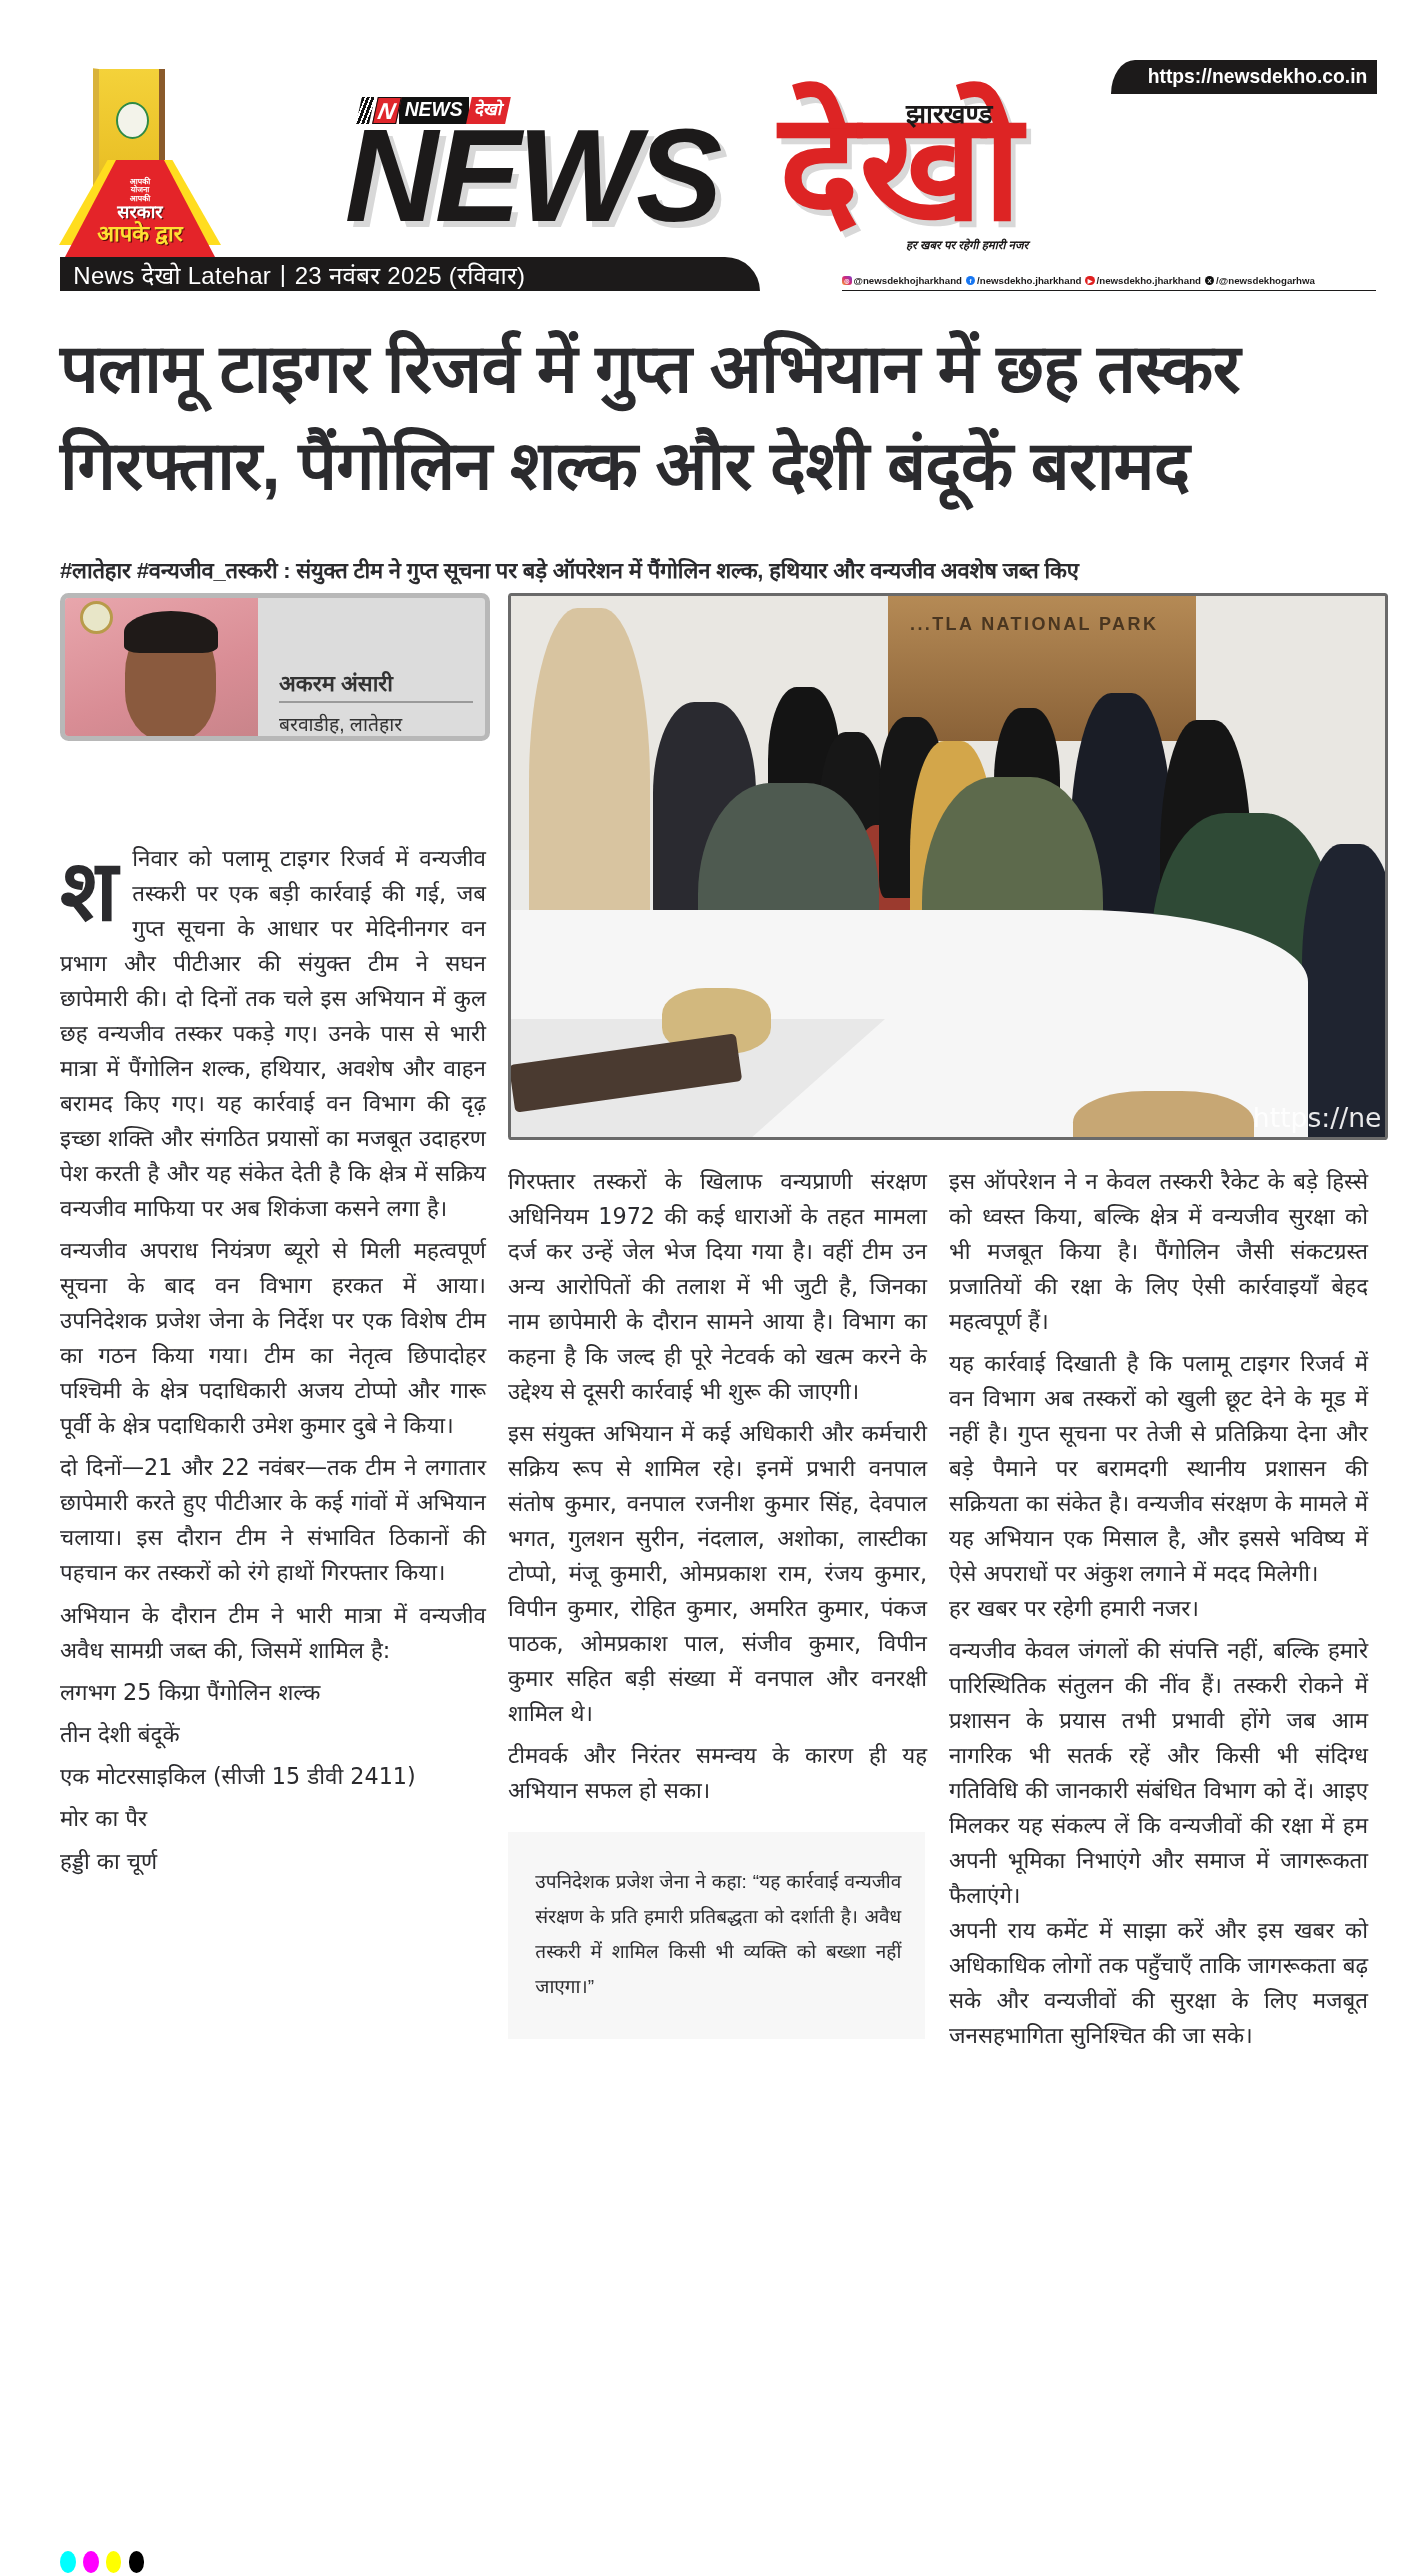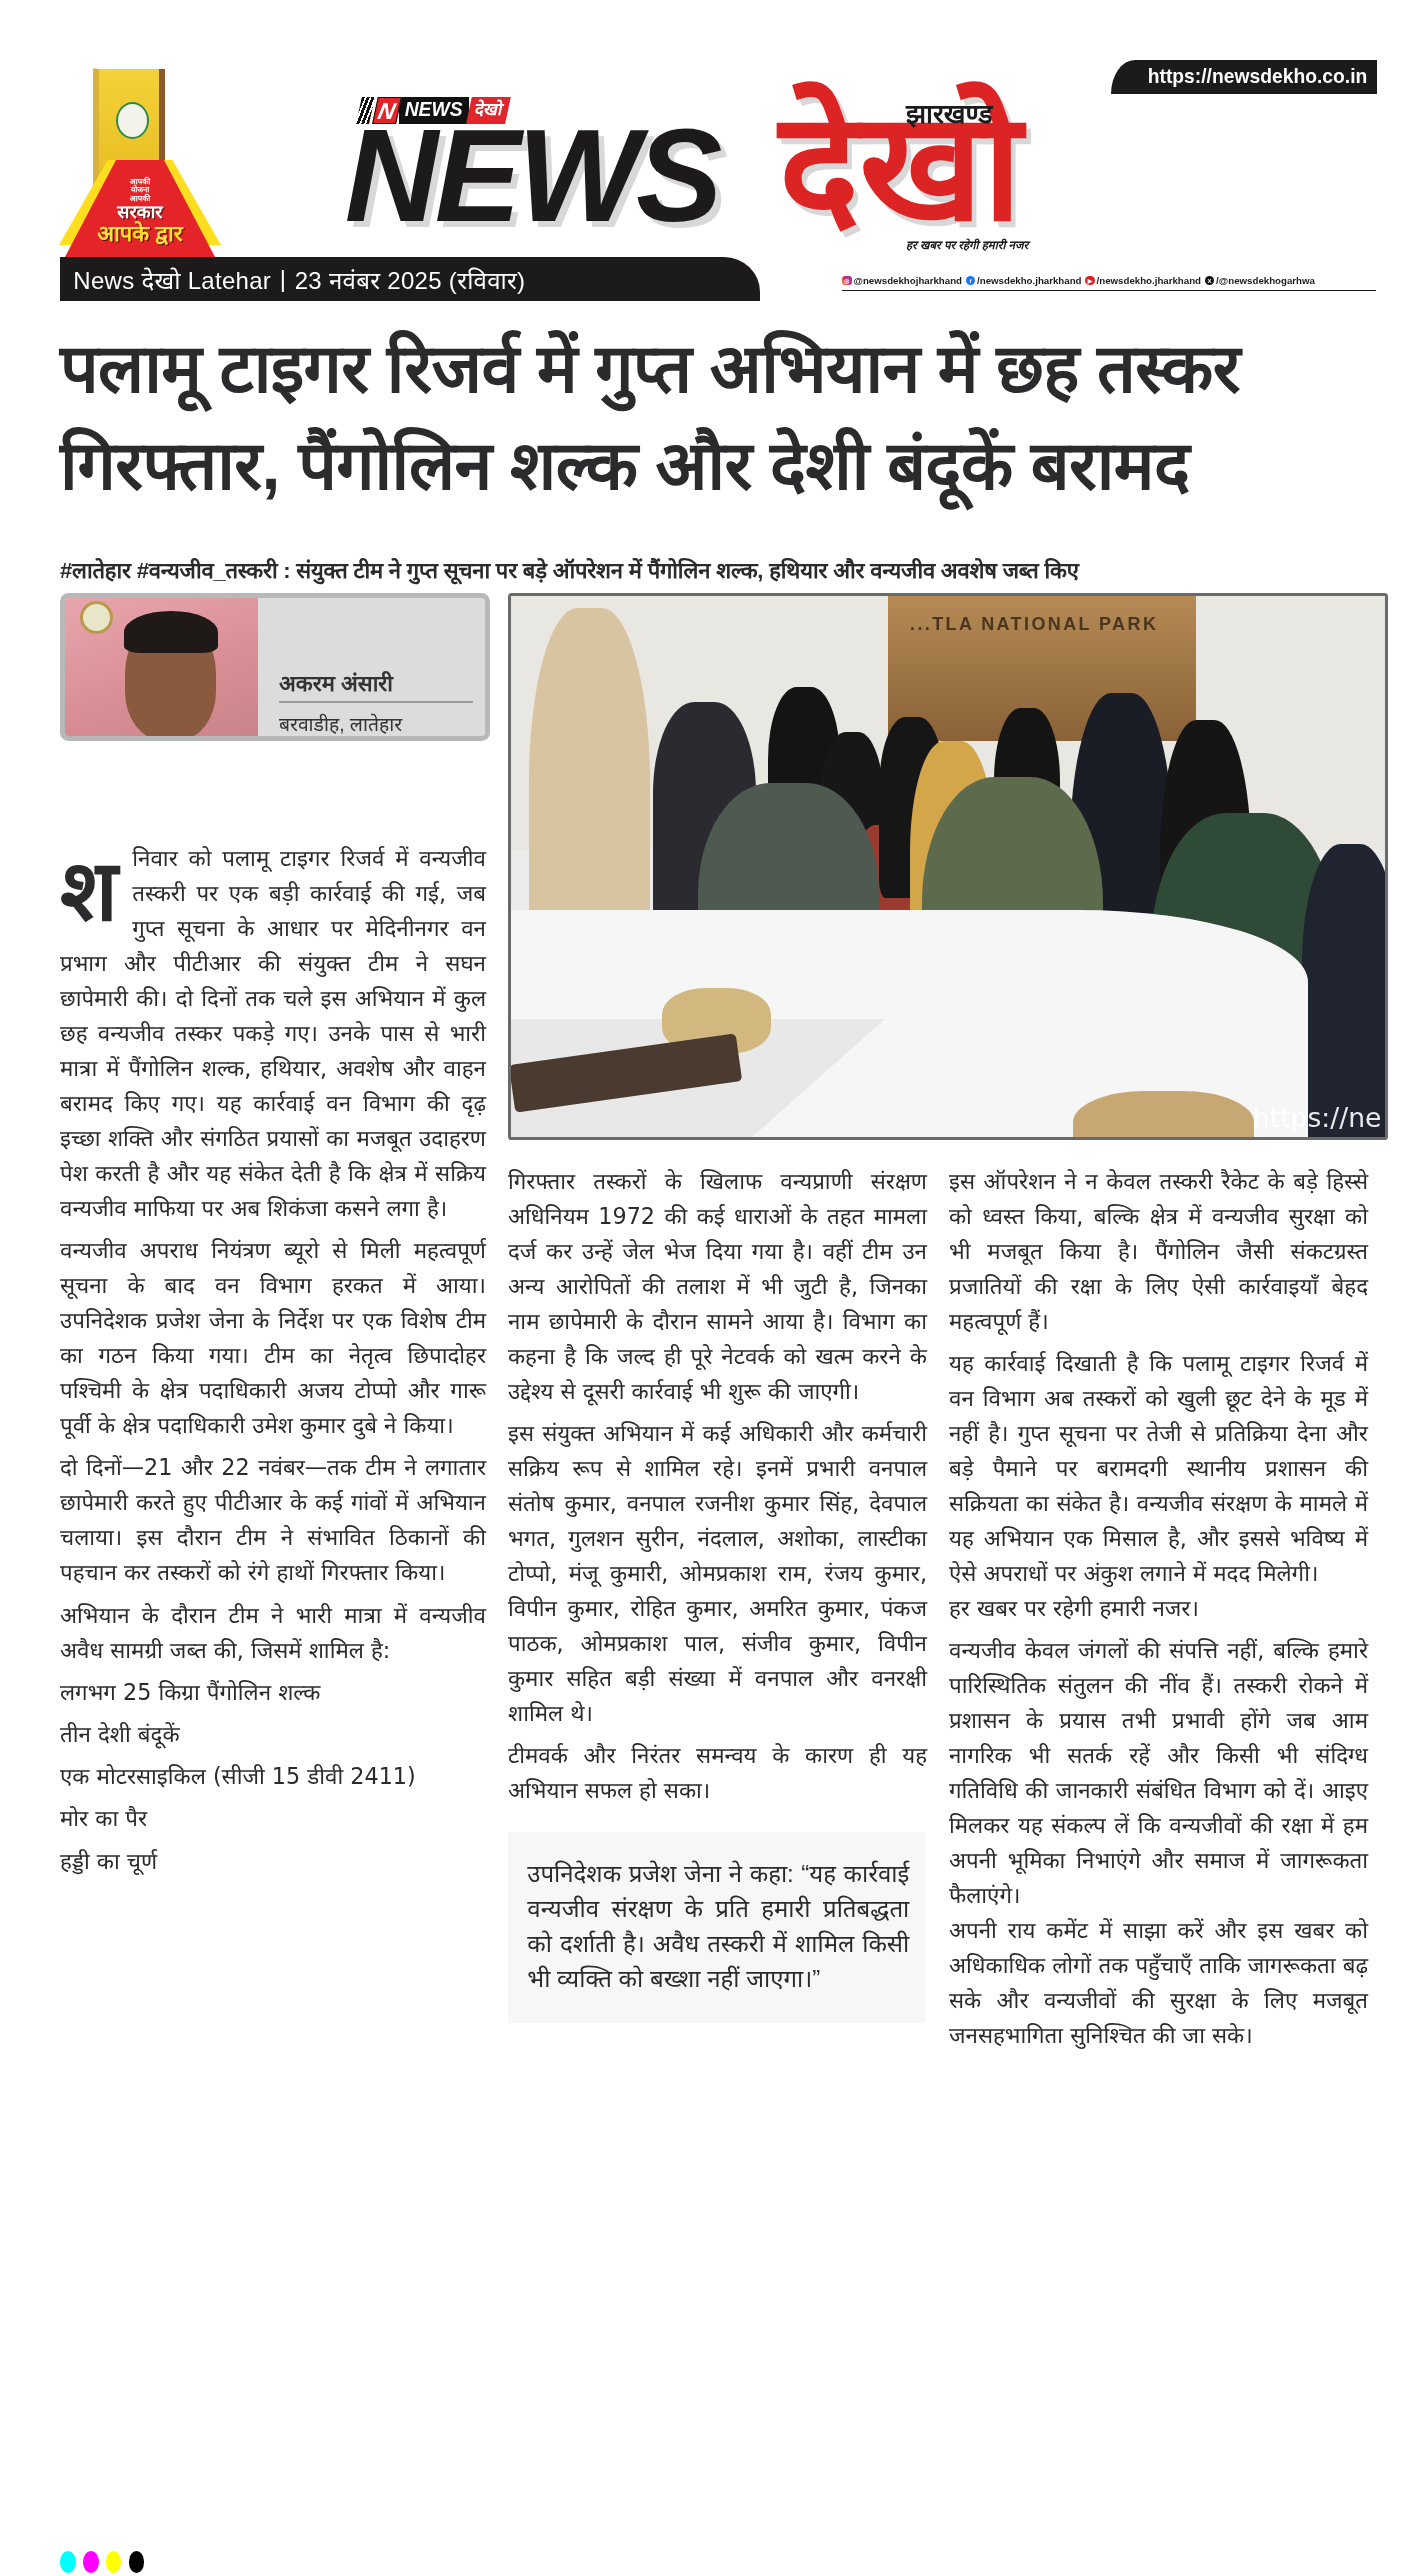--- a/index.html
+++ b/index.html
@@ -20,21 +20,21 @@
     background: #ffdd1f; clip-path: polygon(30% 0, 70% 0, 100% 100%, 0 100%); }
   .cb-red { position: absolute; left: 6px; top: 91px; width: 150px; height: 97px;
     background: #e42429; clip-path: polygon(34% 0, 66% 0, 100% 100%, 0 100%);
     display: flex; flex-direction: column; align-items: center; justify-content: center; padding-top: 6px; }
   .cb-small { font-family: "Liberation Sans", sans-serif; font-weight: 700; color: #fff; font-size: 7.8px; line-height: 8.5px; }
   .cb-mid { font-family: "Liberation Sans", sans-serif; font-weight: 700; color: #fff; font-size: 18px; line-height: 19.3px;
     text-shadow: 1.2px 1.2px 0 #5a0a0a; }
   .cb-big { font-family: "Liberation Sans", sans-serif; font-weight: 700; color: #ffe033; font-size: 22px; line-height: 23px;
     text-shadow: 1.2px 1.2px 0 #5a0a0a; }
 
-  .date-bar { position: absolute; left: 60px; top: 257px; width: 700px; height: 44px; background: #1c1a1a;
+  .date-bar { position: absolute; left: 60px; top: 257px; width: 700px; height: 34px; background: #1c1a1a;
     border-top-right-radius: 36px 35px; display: flex; align-items: center; padding-left: 13.3px; }
   .date-bar span { font-family: "Liberation Sans", sans-serif; color: #ffffff; font-size: 24px; letter-spacing: 0.3px; }
   .date-bar .sep { margin: 0 8.5px; }
 
   .small-logo { position: absolute; left: 359px; top: 97px; height: 26.6px; display: flex; align-items: stretch; }
   .sl-stripes { width: 13.3px; background: repeating-linear-gradient(100deg,#111 0 3px,#fff 3px 4.8px); margin-right: 2.4px; transform: skewX(-12deg); }
   .sl-n { width: 24px; background: #e0262b; color: #fff; font-family: "Liberation Sans", sans-serif; font-weight: 700;
     font-style: italic; font-size: 23px; line-height: 26.6px; text-align: center; transform: skewX(-12deg); border: 1.8px solid #111; }
   .sl-news { background: #111; color: #fff; font-family: "Liberation Sans", sans-serif; font-weight: 700; font-style: italic;
     font-size: 19.3px; line-height: 26.6px; padding: 0 6px; }
@@ -120,21 +120,21 @@
   
   .col { position: absolute; font-family: "DejaVu Sans", sans-serif; font-size: 22.3px; line-height: 35px; color: #2b2b2e; }
   .col p { text-align: justify; margin-bottom: 7.2px; }
   .col p.list { text-align: justify; margin-bottom: 7.2px; }
   .col-left { left: 60px; top: 841px; width: 426px; }
   .col-mid { left: 508px; top: 1164px; width: 419px; }
   .col-right { left: 949px; top: 1164px; width: 419px; }
   .dropcap { float: left; font-family: "DejaVu Sans", sans-serif; font-weight: 700; font-size: 85px; line-height: 91px;
     margin: 3.6px 14.5px 0 0; color: #2b2b2e; }
   .quote-box { background: #f7f7f7; padding: 24px 15.7px 26.6px 19.3px; margin-top: 24px; width: 417px; }
-  .quote-box p { font-family: "Liberation Sans", sans-serif; font-size: 24px; line-height: 35px; text-align: justify; margin: 0; }
+  .quote-box p { font-family: "Liberation Sans", sans-serif; font-size: 19px; line-height: 35px; text-align: justify; margin: 8px; }
   .col-right p.tight { margin-bottom: 0; }
 
   .cmyk { position: absolute; left: 60px; top: 2551px; display: flex; gap: 7.2px; }
   .cmyk span { width: 15.7px; height: 22px; border-radius: 50%; display: block; }
 </style>
 </head>
 <body>
 
 <header class="masthead">
 

